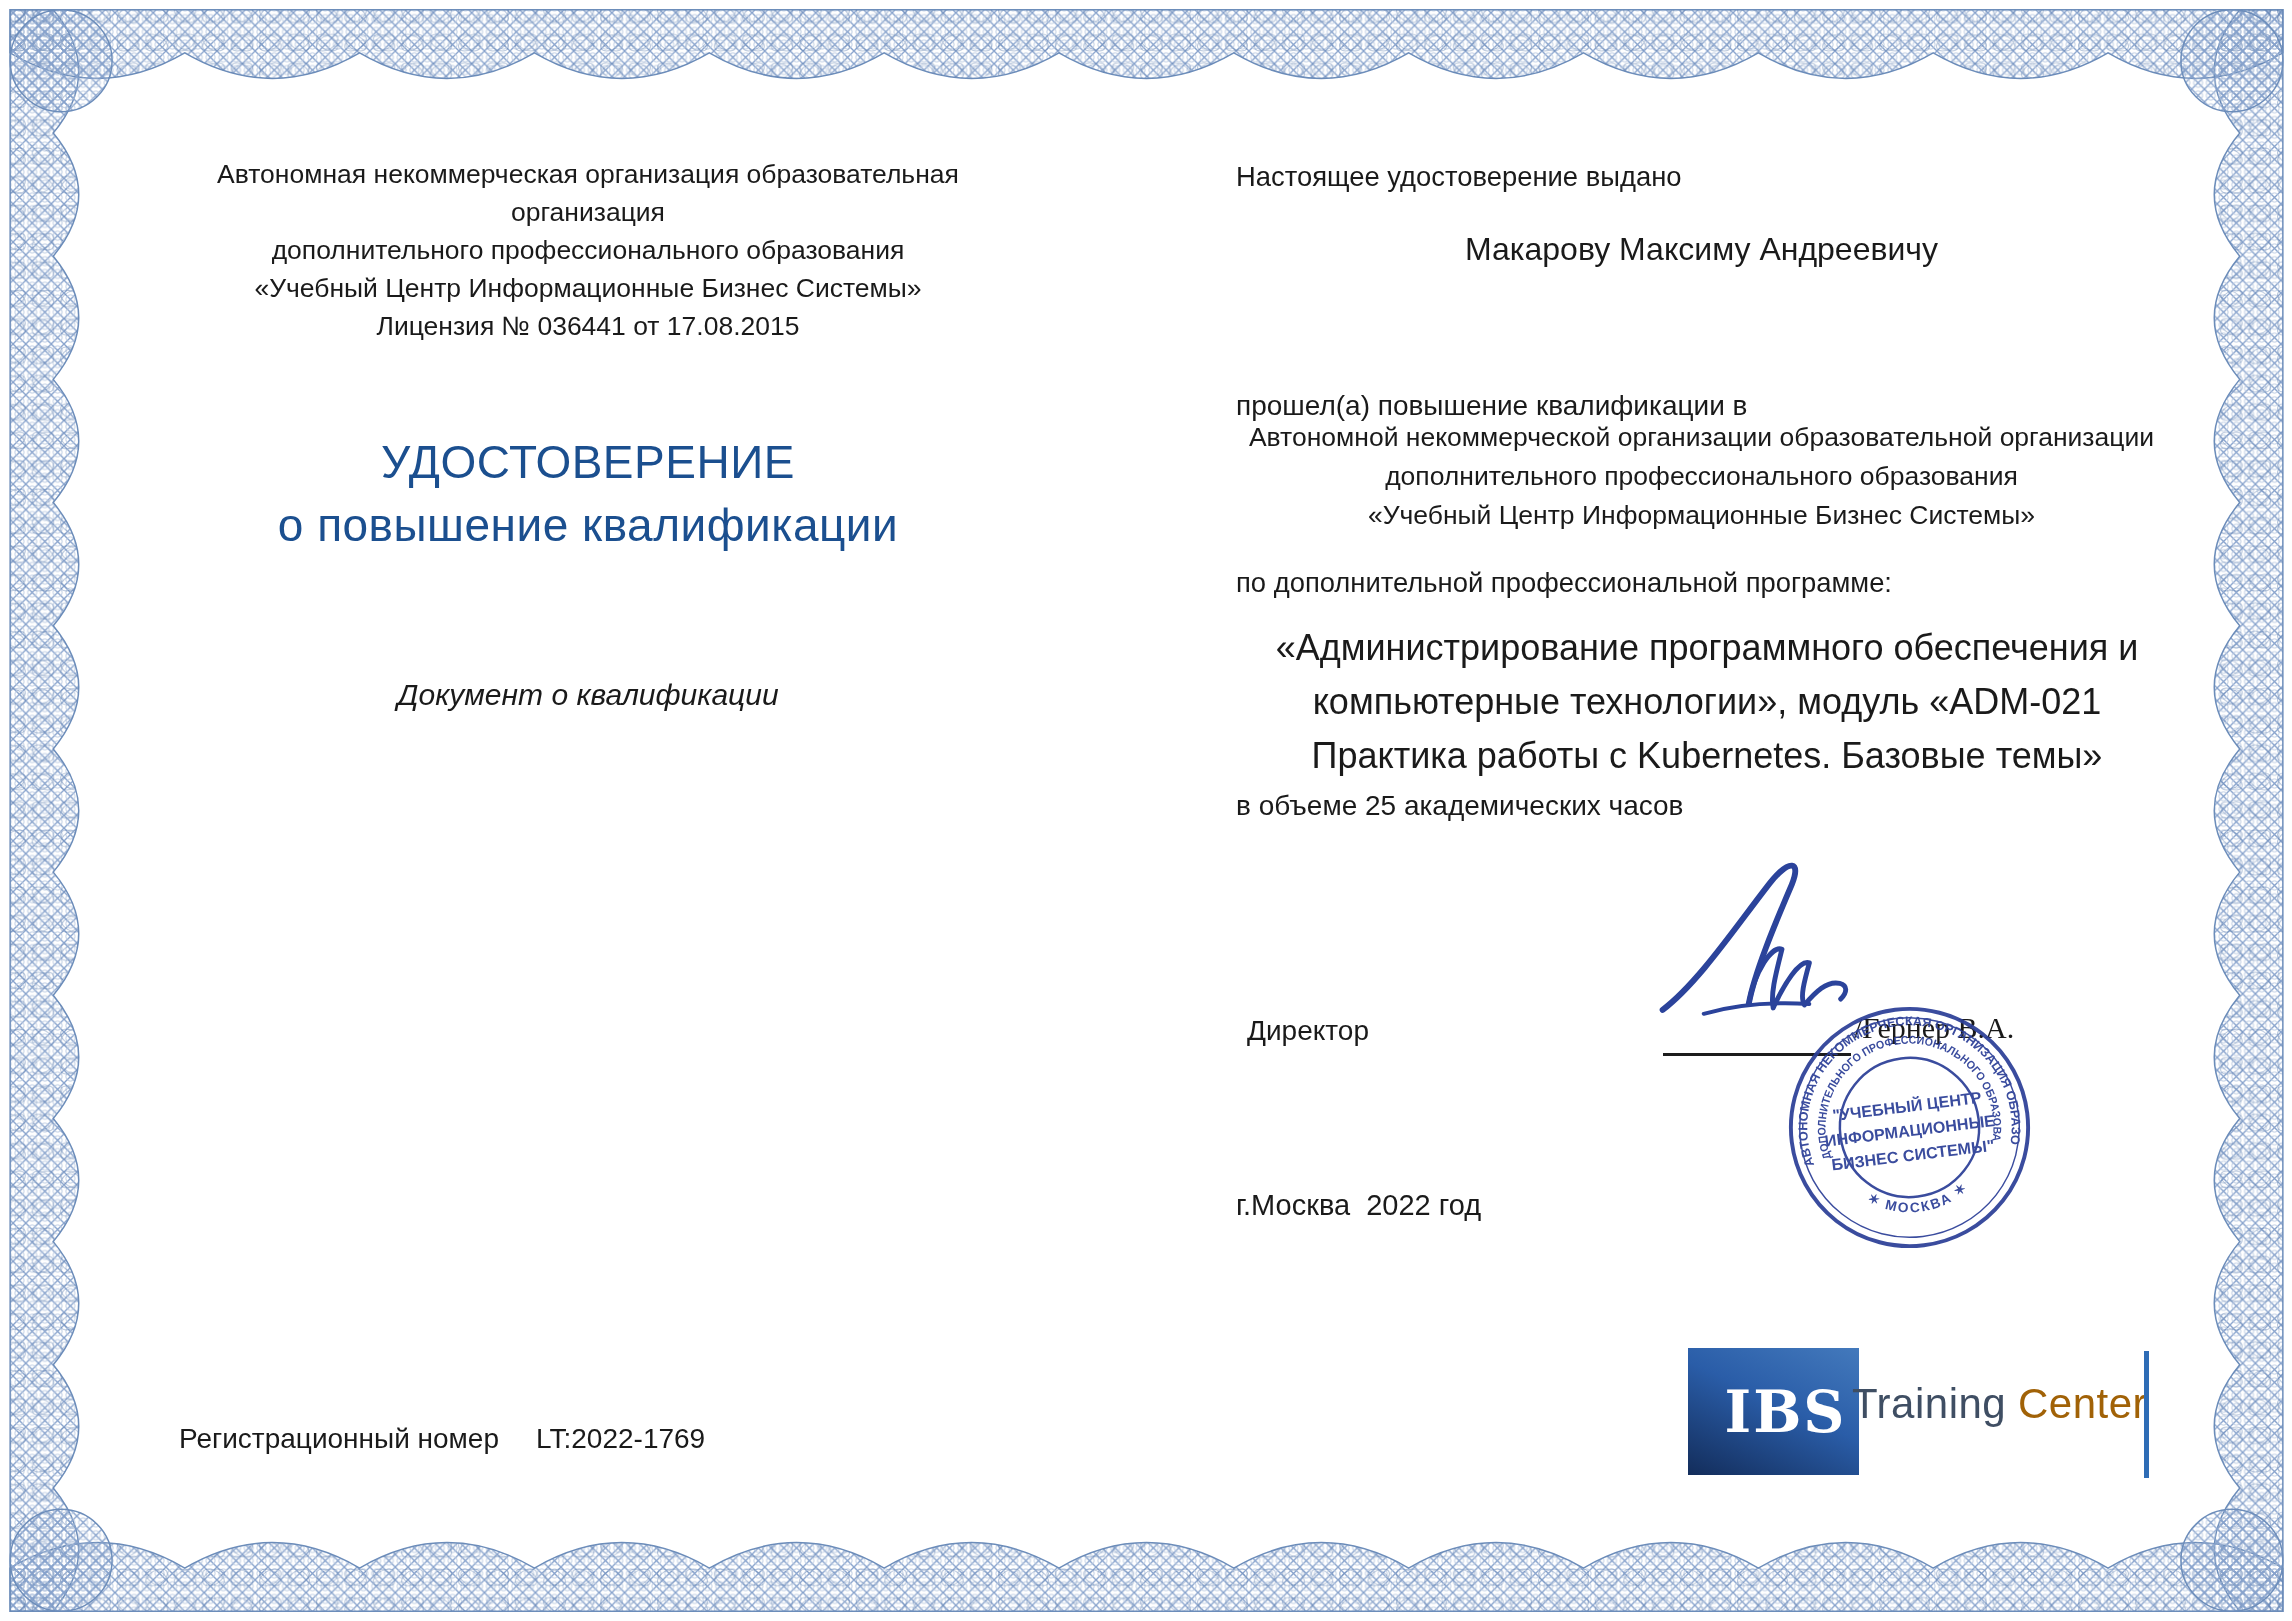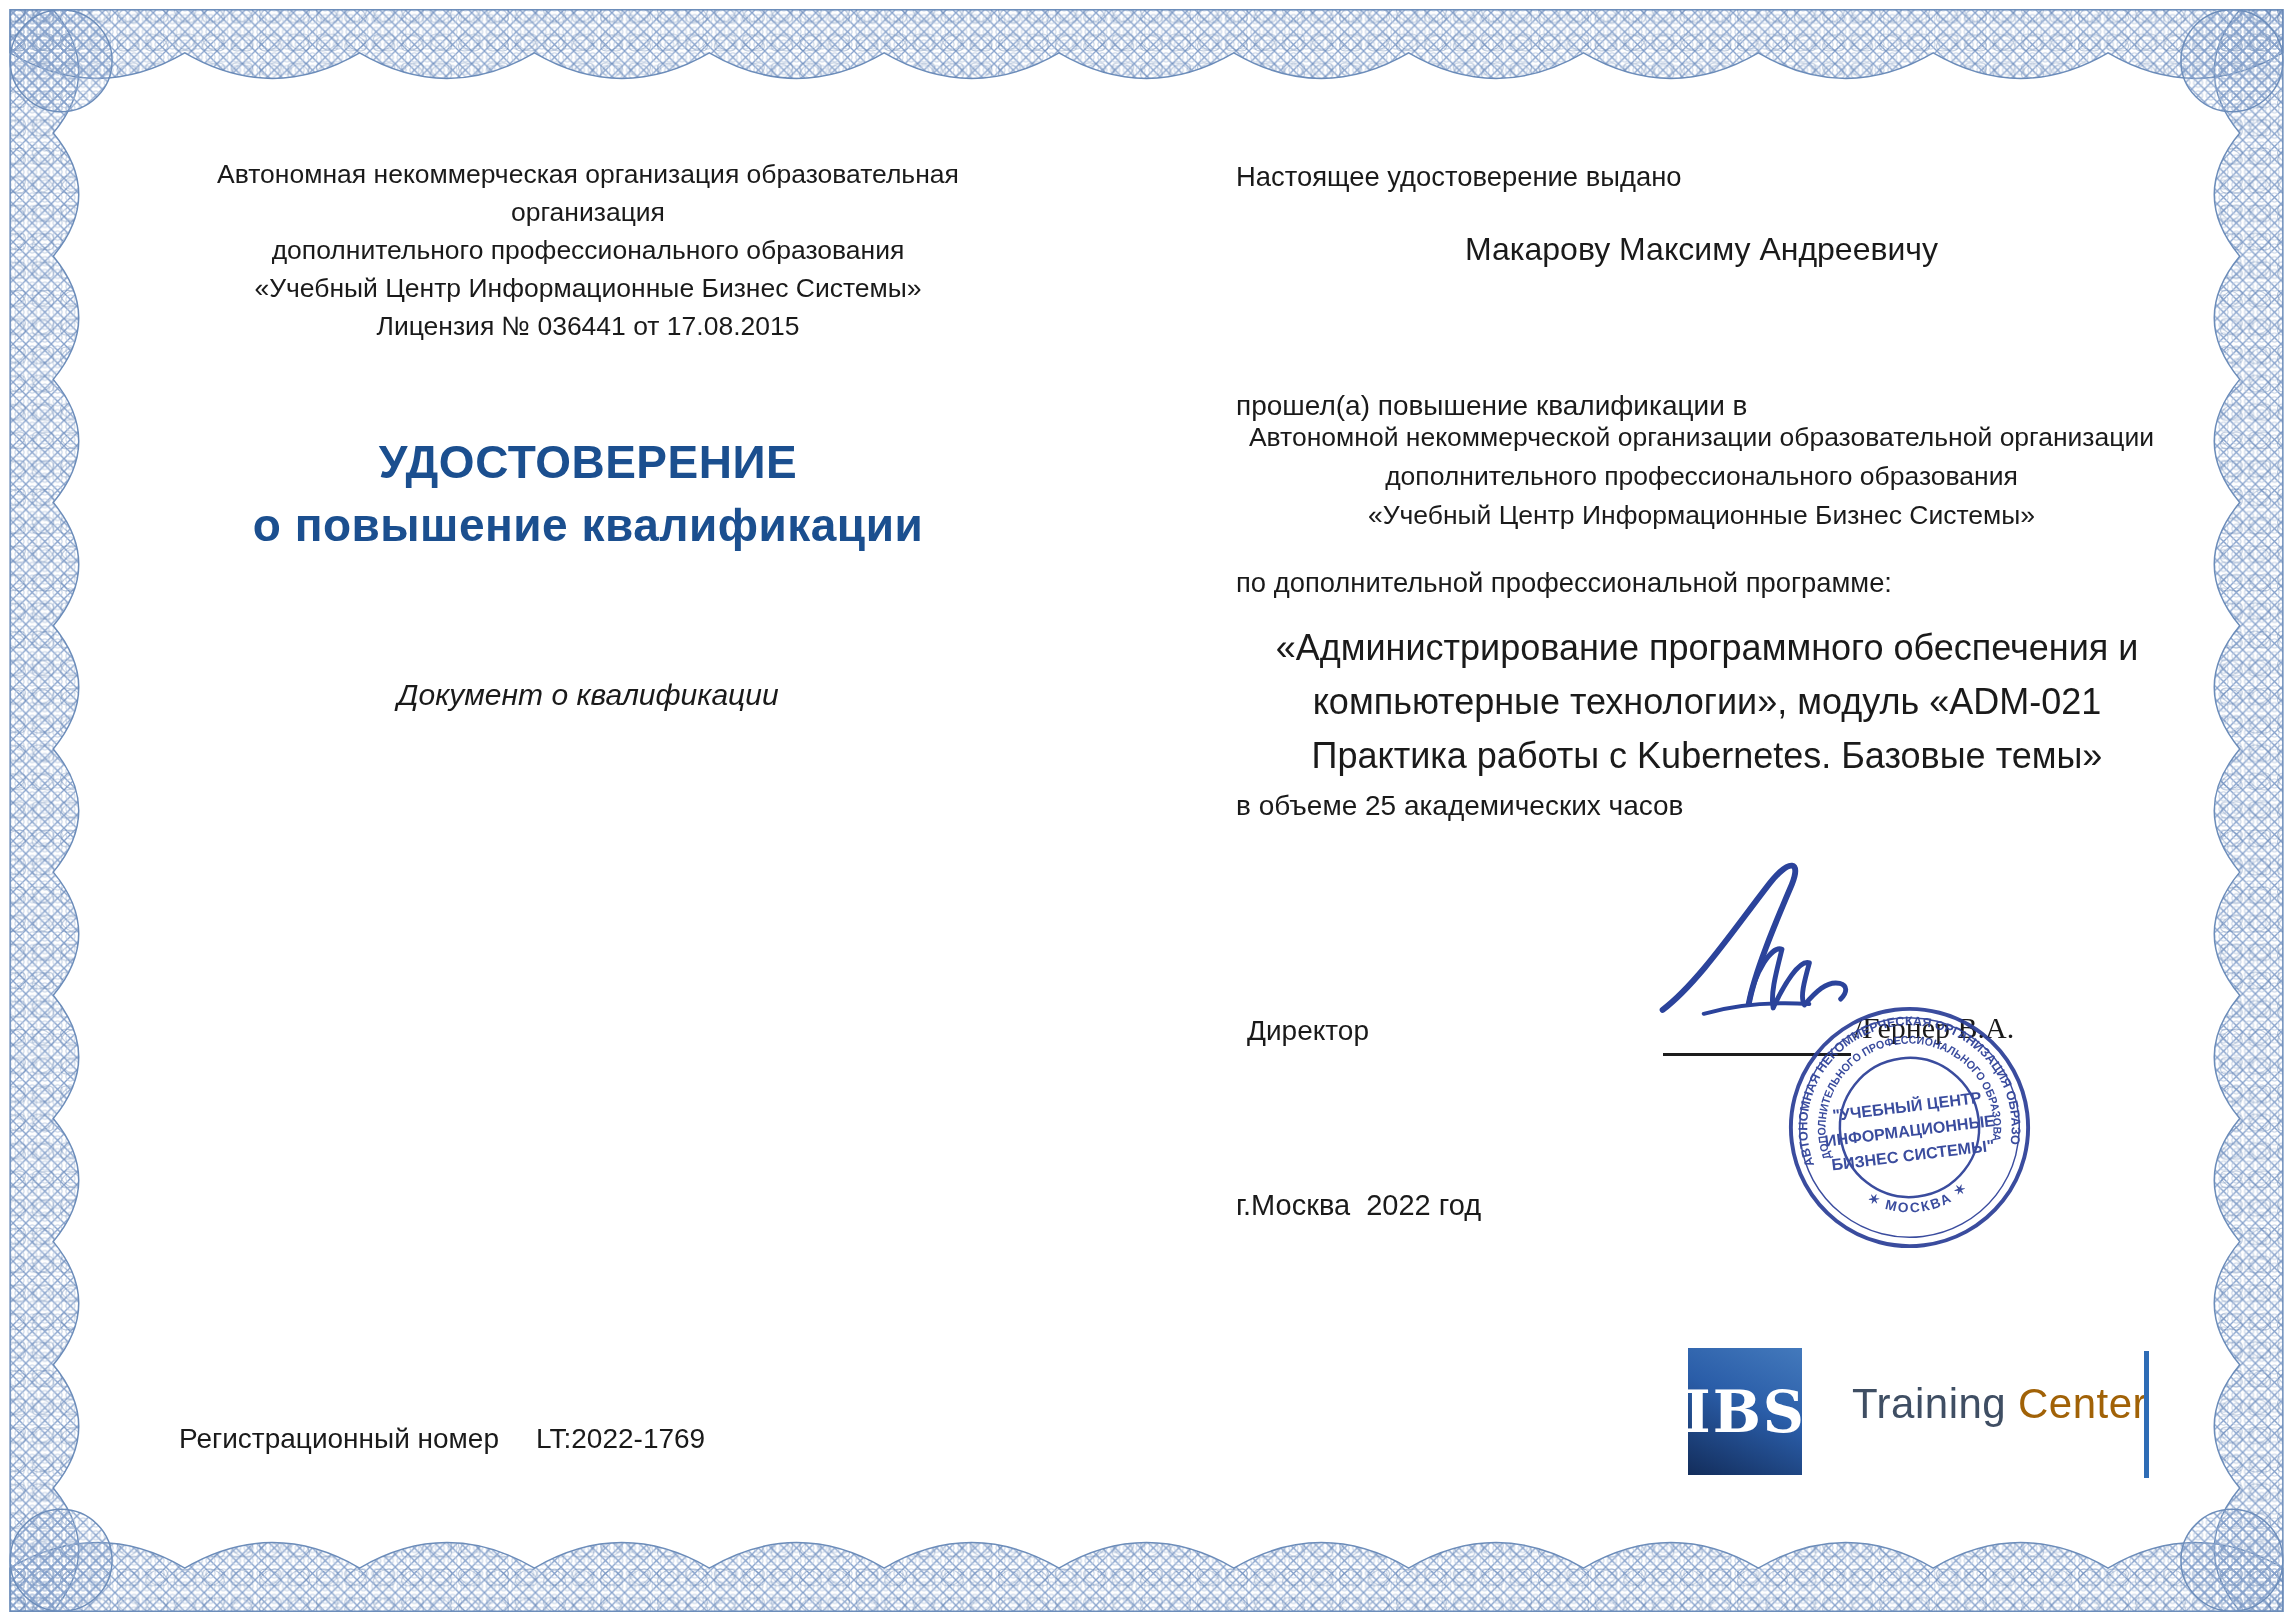--- a/index.html
+++ b/index.html
@@ -4,21 +4,21 @@
 <style>
   html,body{margin:0;padding:0;background:#888;}
   .page{
     position:relative;width:2293px;height:1621px;background:#ffffff;
     font-family:"Liberation Sans",sans-serif;color:#1a1a1a;overflow:hidden;
   }
   .abs{position:absolute;}
   .centered{text-align:center;}
   
   .left-org{left:137px;top:155px;width:902px;font-size:26.5px;line-height:38px;}
-  .cert-title{left:137px;top:431px;width:902px;color:#1b4f8f;font-weight:bold;
+  .cert-title{left:137px;top:431px;width:902px;color:#1b4f8f;font-weight:normal;
               font-size:46px;line-height:63px;letter-spacing:0.5px;}
   .doc-type{left:137px;top:678px;width:902px;font-style:italic;font-size:30px;}
   .reg-row{left:179px;top:1423px;font-size:28px;text-align:right;}
   .reg-row .num{margin-left:37px;}
   
   .issued{left:1236px;top:161px;font-size:27.4px;}
   .recipient{left:1236px;top:231px;width:931px;font-size:32px;}
   .period{left:1236px;top:306px;font-size:28px;}
   .completed{left:1236px;top:390px;font-size:28px;}
   .org-right{left:1236px;top:418px;width:931px;font-size:26.5px;line-height:39px;}
@@ -26,23 +26,23 @@
   .program{left:1251px;top:621px;width:912px;font-size:36px;line-height:54px;}
   .hours{left:1236px;top:790px;font-size:28px;}
   .director{left:1247px;top:1015px;font-size:28px;}
   .sig-line{left:1663px;top:1053px;width:188px;height:2.9px;background:#1c1c1c;}
   .sig-name{left:1854px;top:1011px;font-size:30px;font-family:"Liberation Serif",serif;}
   .city-year{left:1236px;top:1189px;font-size:29px;white-space:pre;}
   
   .signature{left:1645px;top:855px;width:227px;height:206px;}
   .stamp{left:1786px;top:1004px;width:247px;height:247px;opacity:.93;}
   
-  .ibs-square{left:1688px;top:1348px;width:114px;height:127px;
+  .ibs-square{left:1688px;top:1348px;width:147px;height:127px;
     background:linear-gradient(205deg,#4379bc 0%,#2a5da8 45%,#132d5b 100%);
-    display:flex;align-items:center;justify-content:center;}
+    display:flex;align-items:center;justify-content:center;padding-left:24px;}
   .ibs-square span{color:#fff;font-family:"DejaVu Serif",serif;font-weight:bold;
     font-size:57px;letter-spacing:2px;}
   .tc-row{left:1852px;top:1380px;font-size:42px;letter-spacing:0.5px;}
   .tc-row .training{color:#3f4e63;}
   .tc-row .center{color:#a16207;margin-left:11.8px;}
   .logo-vline{left:2144px;top:1351px;width:4.9px;height:127px;background:#2e6cb5;}
 </style>
 </head>
 <body>
 

